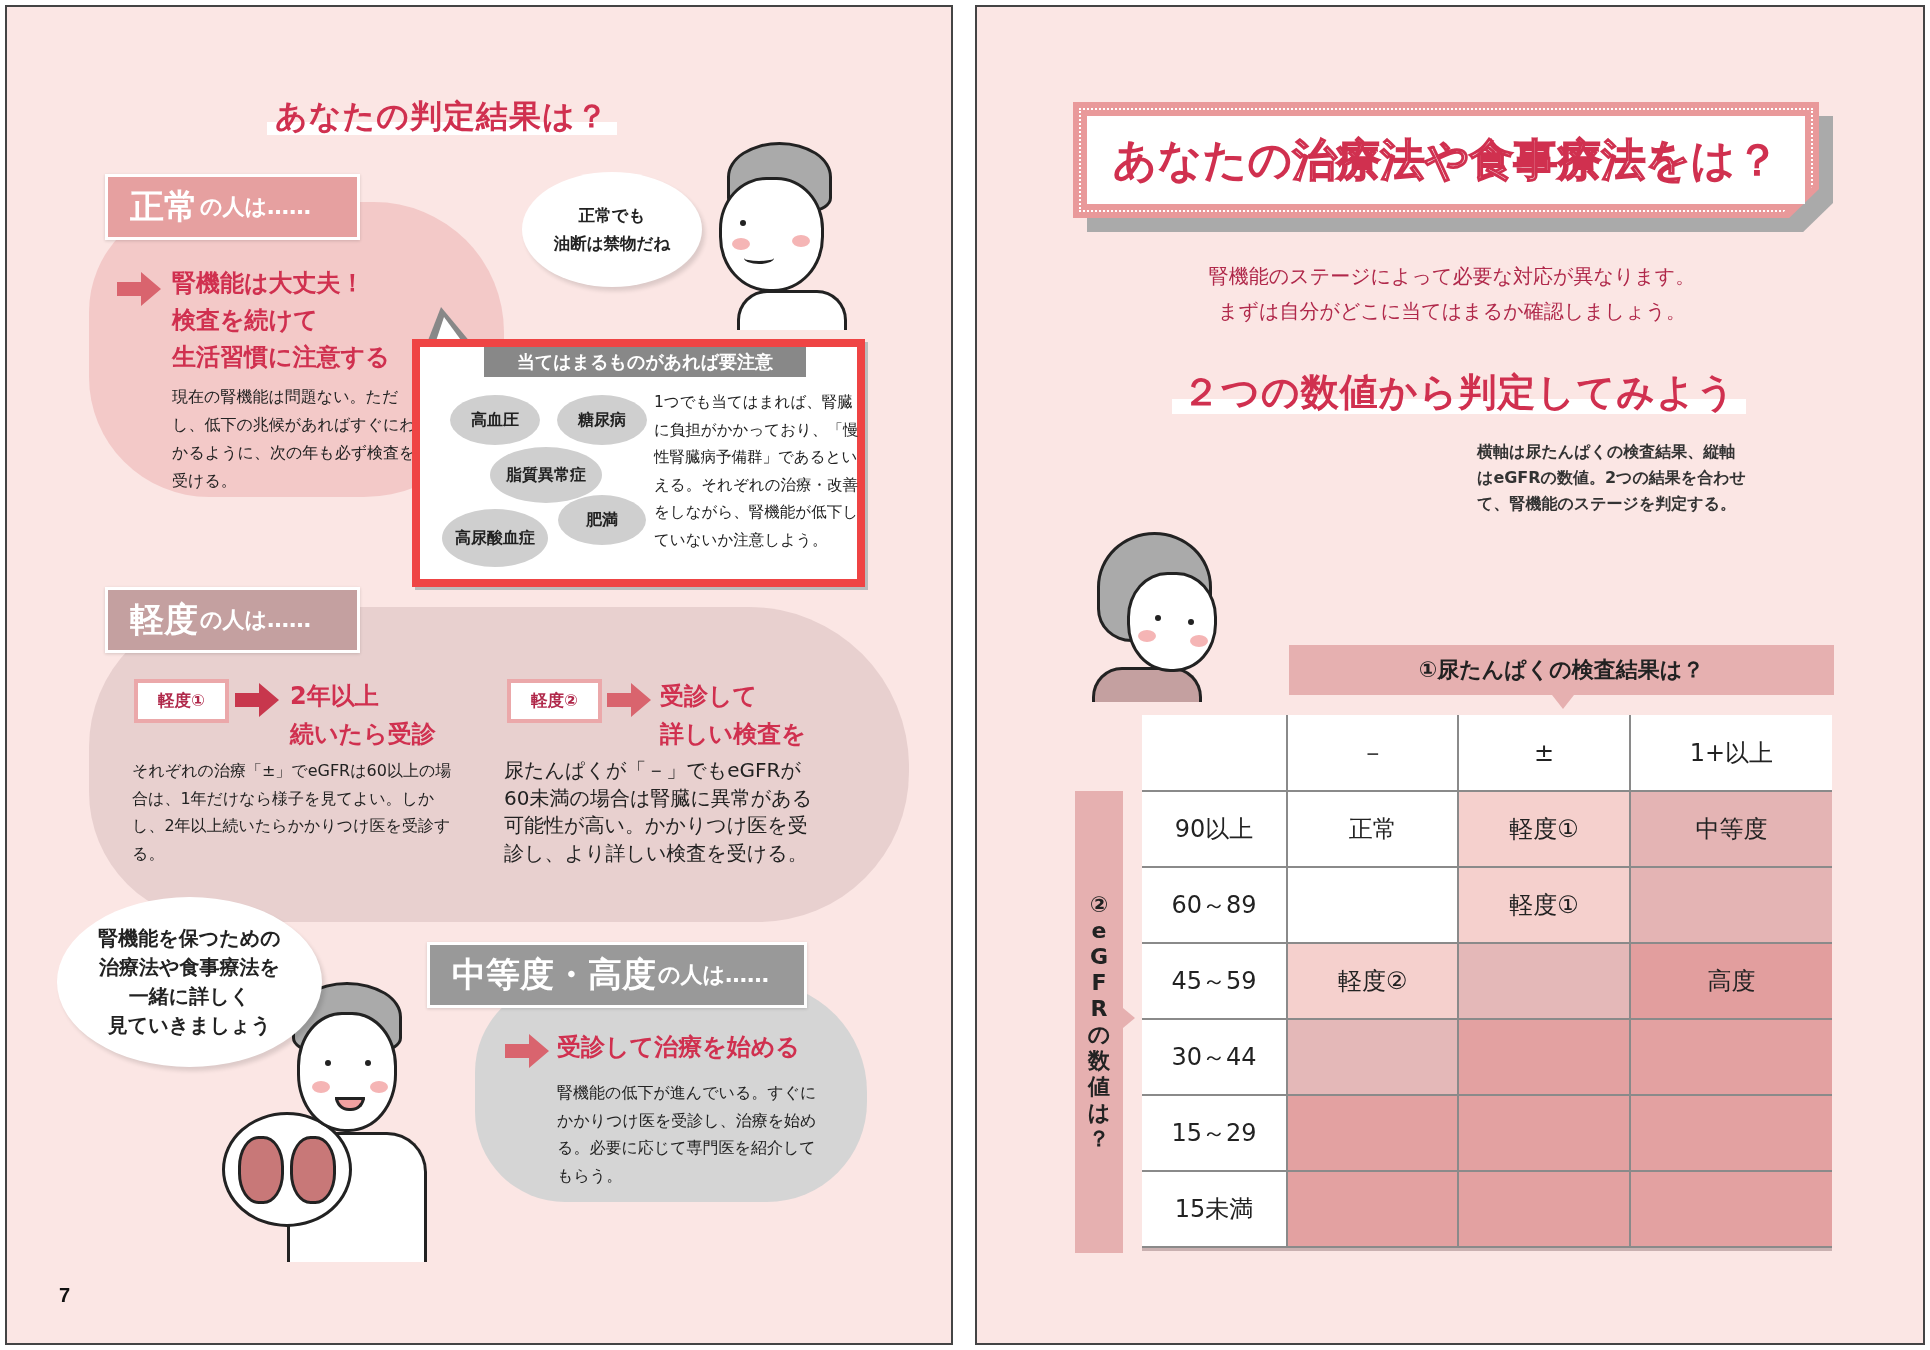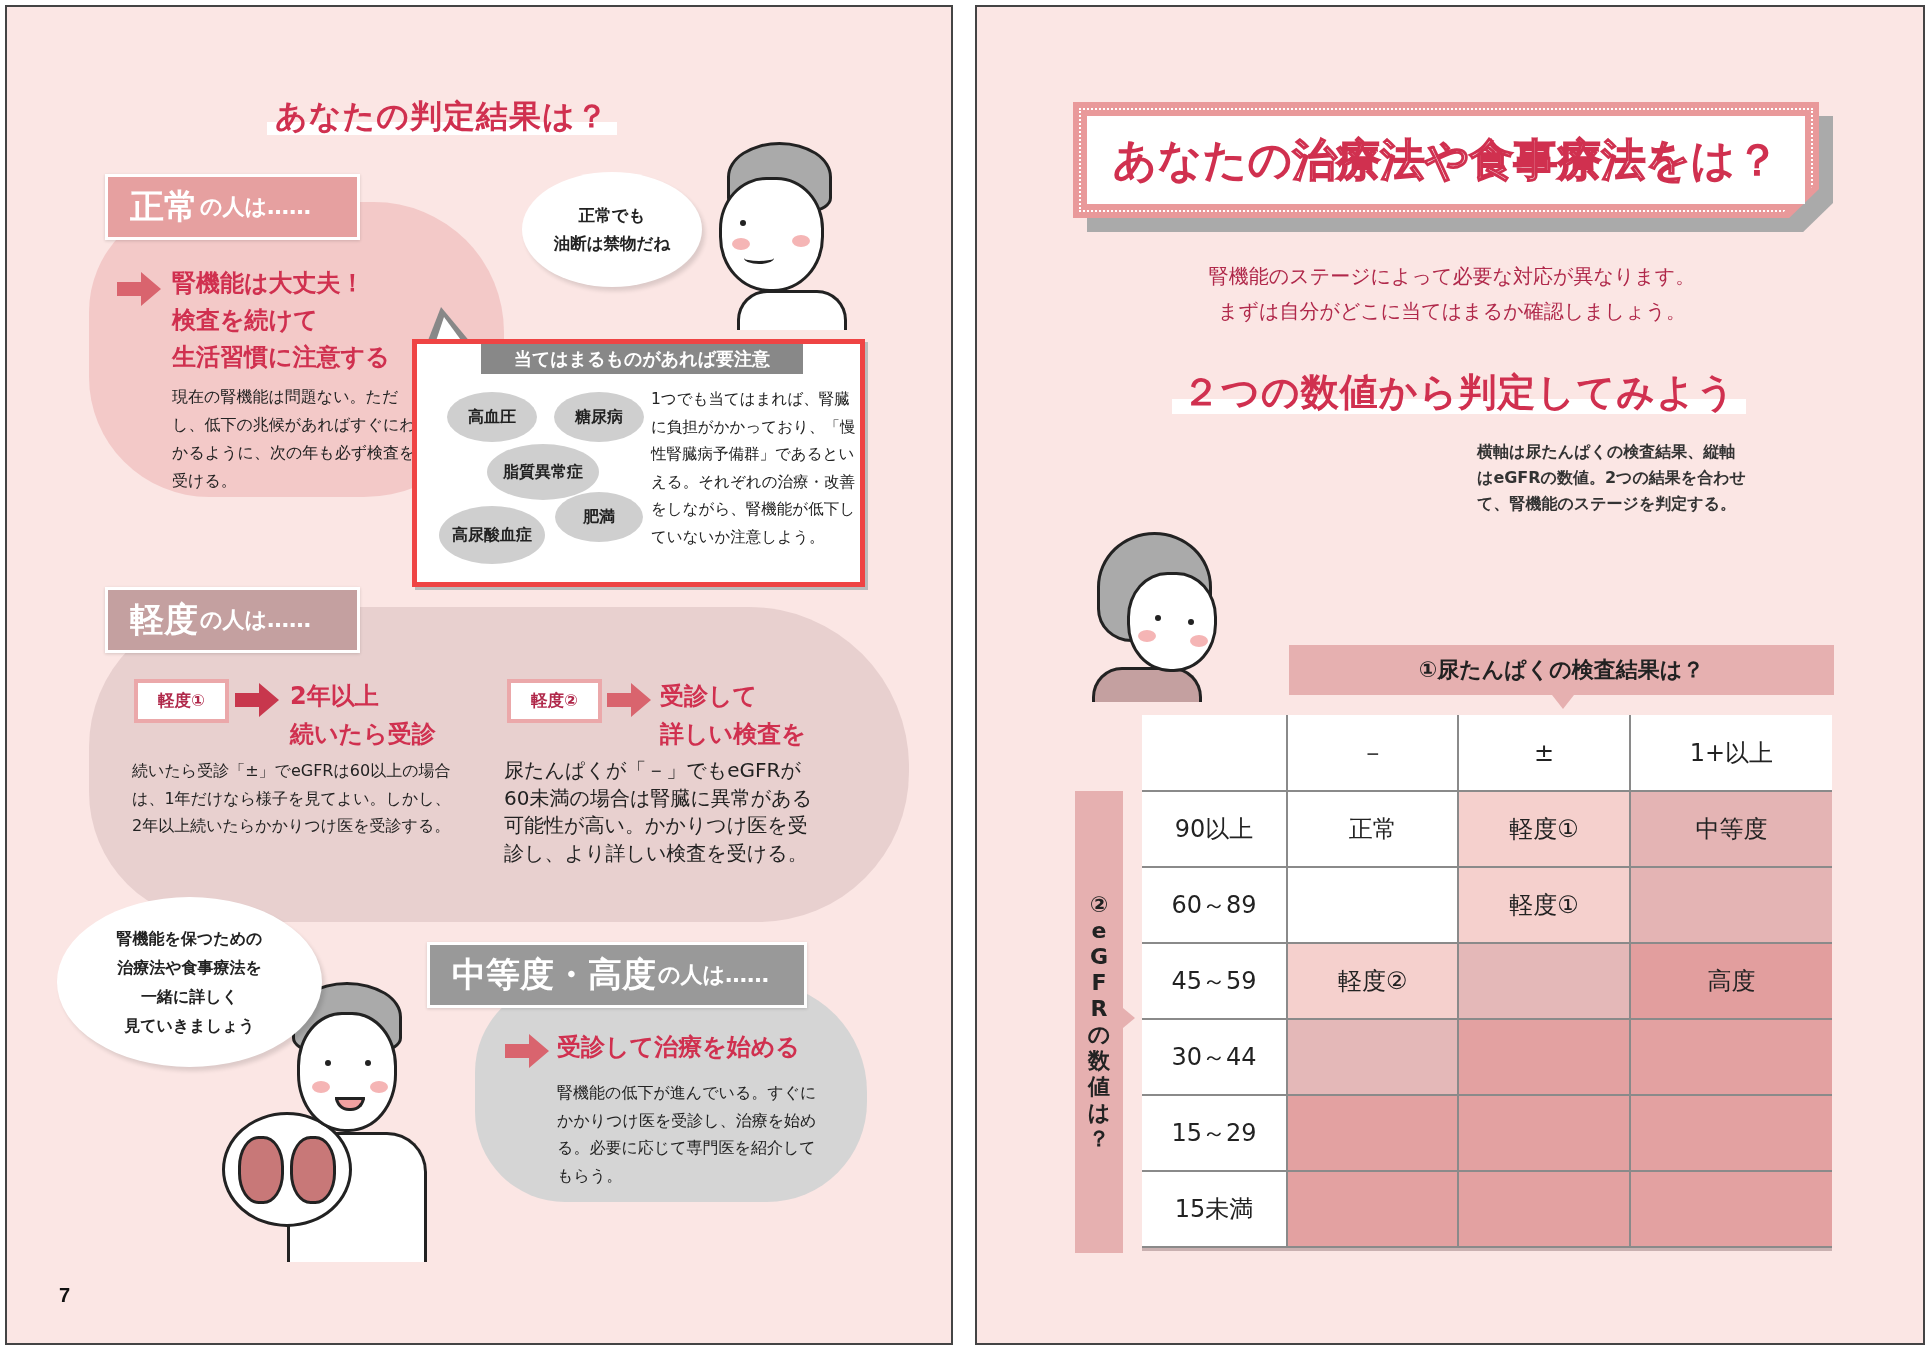--- a/index.html
+++ b/index.html
@@ -29,31 +29,31 @@
 
   .arrow { position: absolute; width: 44px; height: 34px; }
   .lead { position: absolute; font-weight: bold; color: #d0304f; line-height: 1.3; }
   .body-text { position: absolute; font-size: 16px; line-height: 1.75; color: #222; }
 
   #normal-arrow { left: 110px; top: 265px; }
   #normal-lead { left: 165px; top: 258px; font-size: 24px; line-height: 37px; }
   #normal-body { left: 165px; top: 376px; width: 255px; }
 
   
-  #popup { left: 405px; top: 332px; width: 453px; height: 248px; background: #fff; border: 5px solid #ef4444; box-shadow: 3px 3px 0 #bbb; z-index: 2; }
+  #popup { left: 405px; top: 332px; width: 453px; height: 248px; background: #fff; border: 8px solid #ef4444; box-shadow: 3px 3px 0 #bbb; z-index: 2; }
   #popup-tail { left: 420px; top: 300px; width: 0; height: 0; border-left: 14px solid transparent; border-right: 30px solid transparent; border-bottom: 36px solid #888; z-index: 2; }
   #popup-tail-inner { left: 427px; top: 310px; width: 0; height: 0; border-left: 10px solid transparent; border-right: 22px solid transparent; border-bottom: 30px solid #fff; z-index: 2; }
   #popup-head { left: 64px; top: 0; width: 322px; height: 30px; background: #888; color: #fff; font-weight: bold; font-size: 18px; text-align: center; line-height: 30px; }
   .pill { position: absolute; background: #cfcfcf; border-radius: 50%; font-weight: bold; font-size: 16px; display: flex; align-items: center; justify-content: center; color: #222; }
   #popup-body { left: 234px; top: 42px; width: 210px; font-size: 15.5px; line-height: 27.5px; }
 
   
   .cloud { position: absolute; background: #fff; border-radius: 50%; box-shadow: 3px 4px 4px rgba(0,0,0,0.12); display: flex; align-items: center; justify-content: center; text-align: center; font-weight: bold; color: #222; z-index: 2; }
   #cloud-man1 { left: 515px; top: 165px; width: 180px; height: 115px; font-size: 16.5px; line-height: 28px; }
-  #cloud-doc { left: 50px; top: 890px; width: 265px; height: 170px; font-size: 16px; line-height: 29px; }
+  #cloud-doc { left: 50px; top: 890px; width: 265px; height: 170px; font-size: 20px; line-height: 29px; }
 
   
   .badge { position: absolute; width: 95px; height: 44px; background: #fff; border: 4px solid #eba8aa; color: #b0284a; font-weight: bold; font-size: 16.5px; display: flex; align-items: center; justify-content: center; }
   #badge-m1 { left: 127px; top: 672px; }
   #badge-m2 { left: 500px; top: 672px; }
   #m1-arrow { left: 228px; top: 676px; }
   #m2-arrow { left: 600px; top: 676px; }
   #m1-lead { left: 283px; top: 670px; font-size: 24px; line-height: 38px; }
   #m2-lead { left: 653px; top: 670px; font-size: 24px; line-height: 38px; }
   #m1-body { left: 125px; top: 750px; width: 320px; font-size: 16px; line-height: 27.5px; }
@@ -154,21 +154,21 @@
     <span class="small">の人は……</span>
   </div>
   <div class="badge" id="badge-m1">軽度①</div>
   <svg class="arrow" id="m1-arrow" viewBox="0 0 44 34">
       <polygon points="0,10 24,10 24,0 44,17 24,34 24,24 0,24" fill="#c8374d"></polygon>
     </svg>
   <div class="lead" id="m1-lead">
     <div>2年以上</div>
     <div>続いたら受診</div>
   </div>
-  <div class="body-text" id="m1-body">続いたら受診「±」でeGFRは60以上の場合は、1年だけなら様子を見てよい。しかし、2年以上続いたらかかりつけ医を受診する。</div>
+  <div class="body-text" id="m1-body">それぞれの治療「±」でeGFRは60以上の場合は、1年だけなら様子を見てよい。しかし、2年以上続いたらかかりつけ医を受診する。</div>
 
   <div class="badge" id="badge-m2">軽度②</div>
   <svg class="arrow" id="m2-arrow" viewBox="0 0 44 34">
       <polygon points="0,10 24,10 24,0 44,17 24,34 24,24 0,24" fill="#d9646e"></polygon>
     </svg>
   <div class="lead" id="m2-lead">
     <div>受診して</div>
     <div>詳しい検査を</div>
   </div>
   <div class="body-text" id="m2-body">尿たんぱくが「－」でもeGFRが60未満の場合は腎臓に異常がある可能性が高い。かかりつけ医を受診し、より詳しい検査を受ける。</div>

